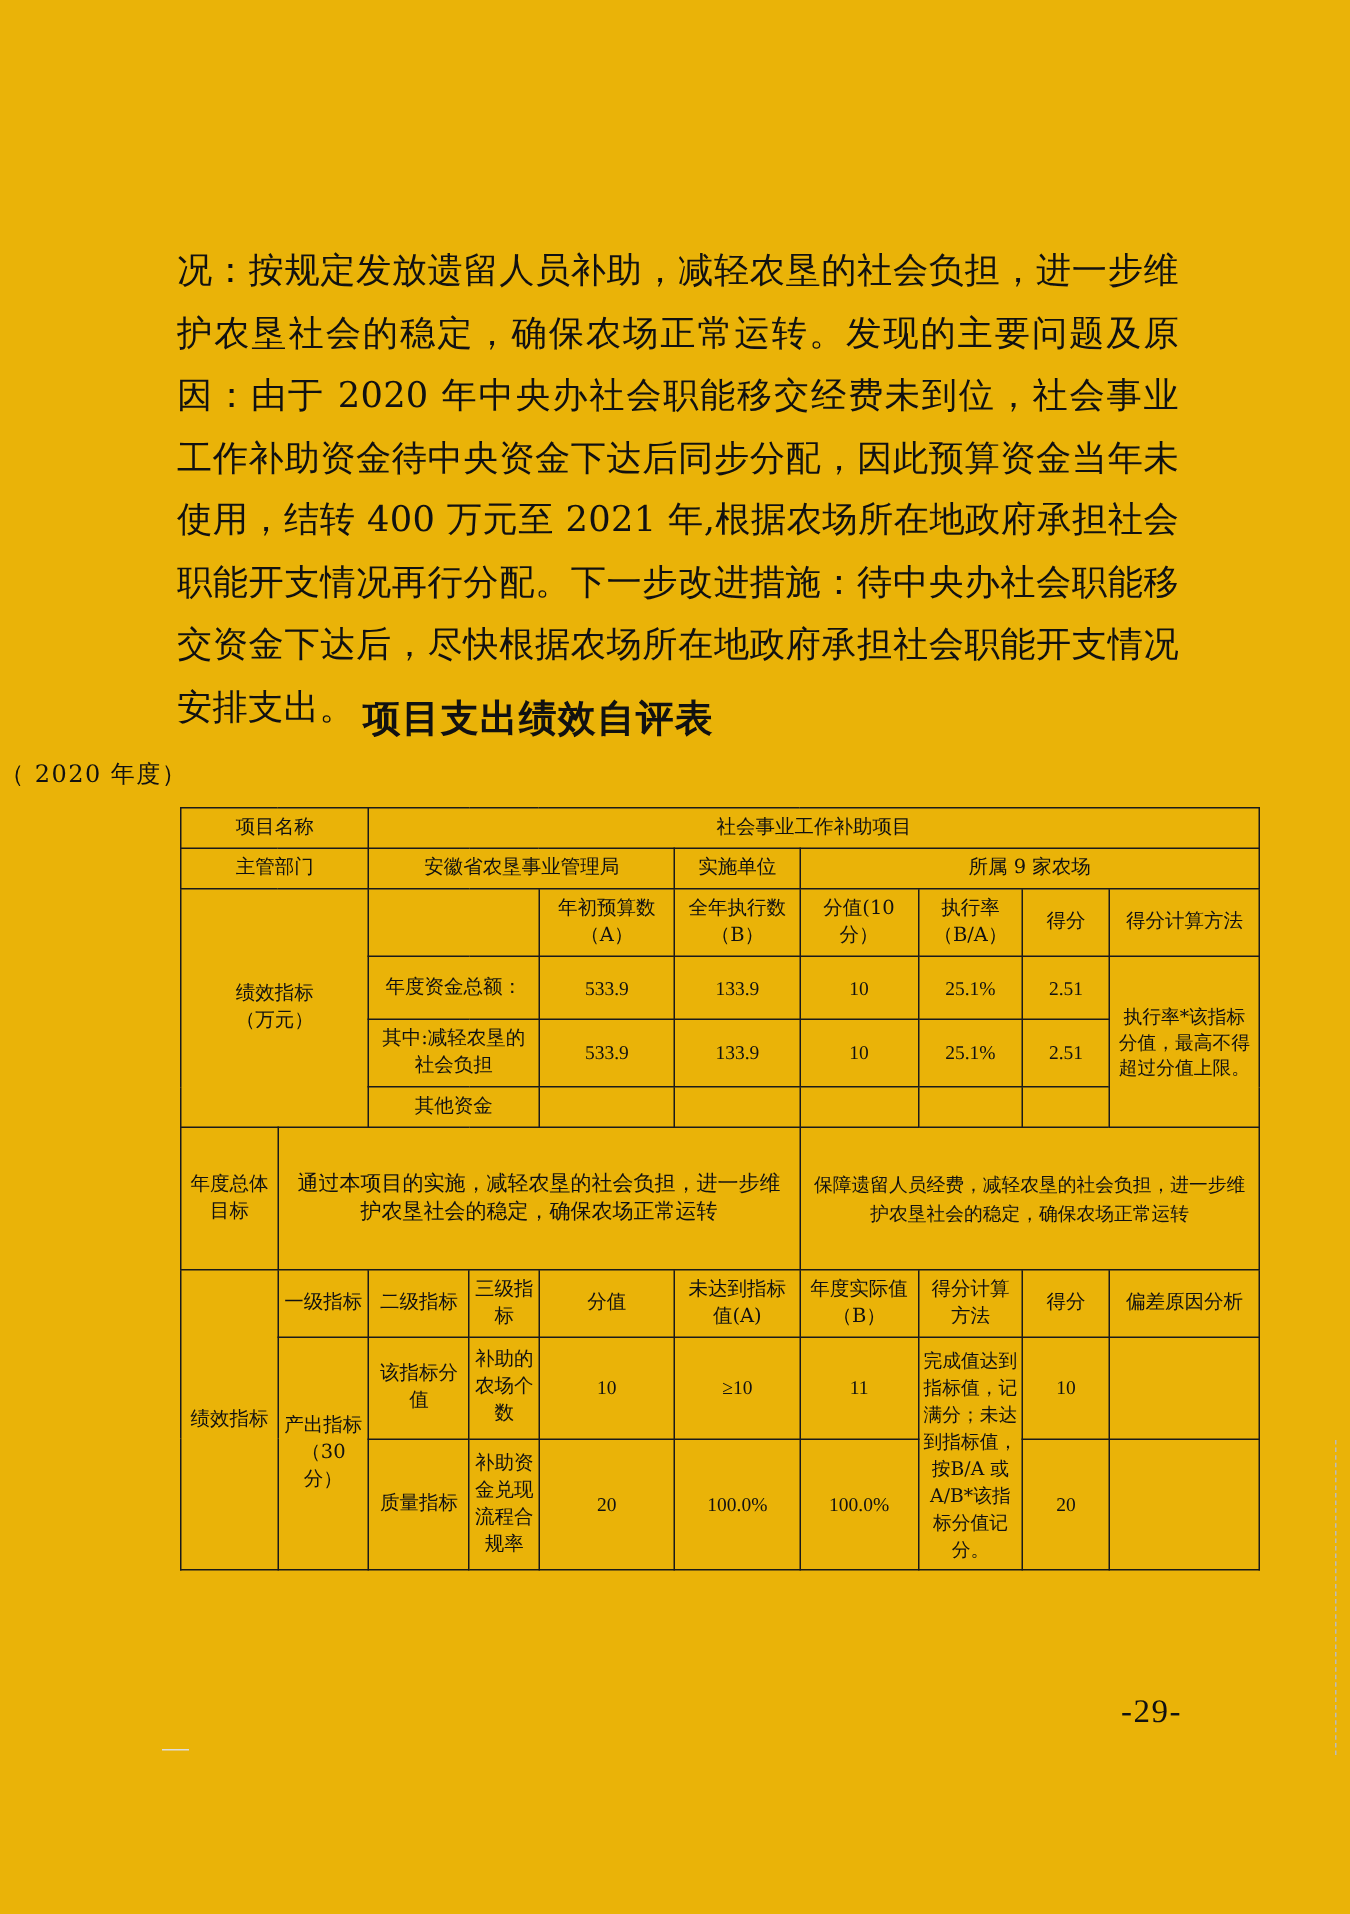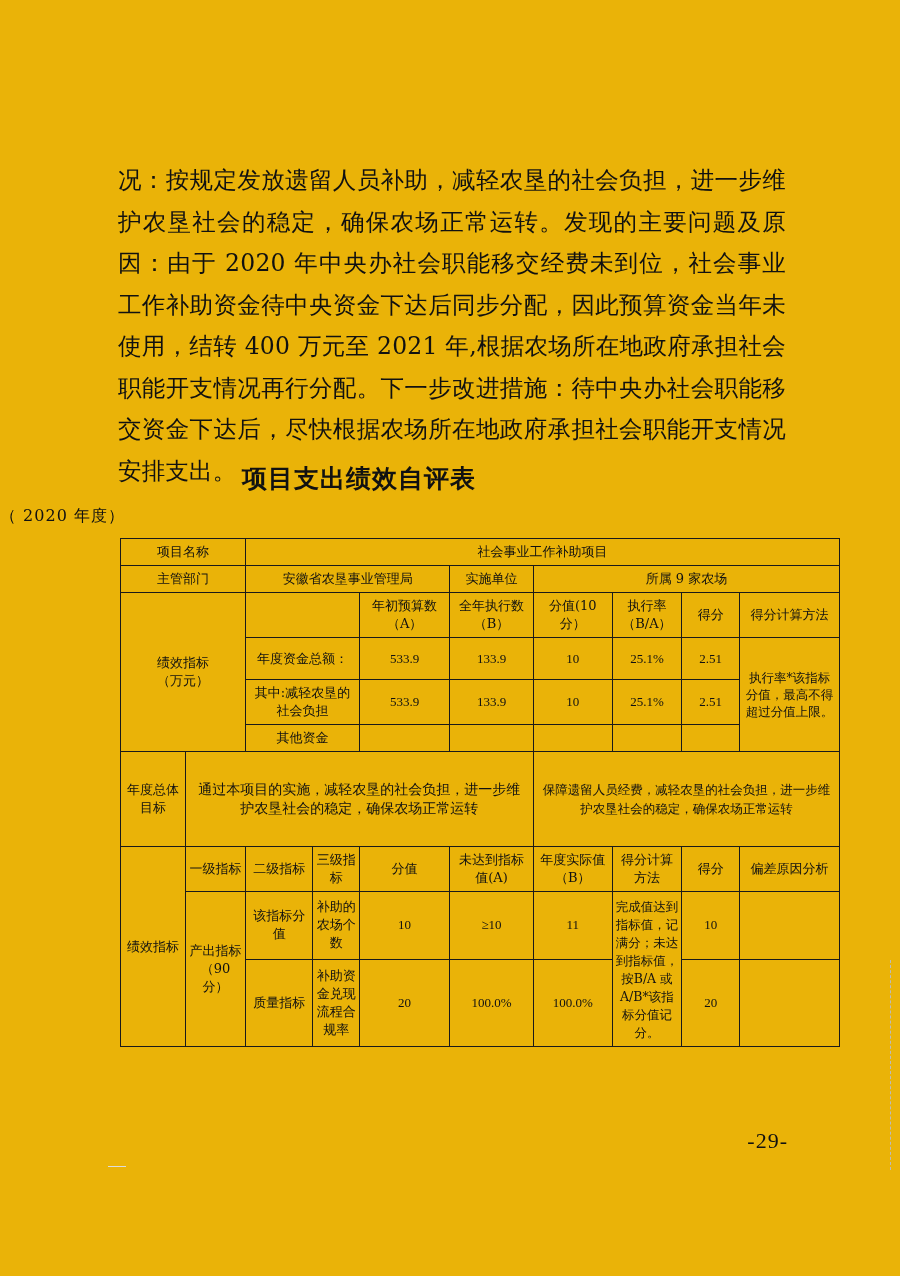--- a/index.html
+++ b/index.html
@@ -198,21 +198,21 @@
       <td>三级指标</td>
       <td>分值</td>
       <td>未达到指标值(A)</td>
       <td>年度实际值（B）</td>
       <td>得分计算方法</td>
       <td>得分</td>
       <td>偏差原因分析</td>
     </tr>
 
     <tr>
-      <td rowspan="2" style="height:72px">产出指标（90 分）</td>
+      <td rowspan="2" style="height:72px">产出指标（30 分）</td>
       <td>该指标分值</td>
       <td>补助的农场个数</td>
       <td class="num">10</td>
       <td class="num">≥10</td>
       <td class="num">11</td>
       <td rowspan="2" class="lefty" style="font-size:12.5px;line-height:18px;vertical-align:top;padding-top:6px">完成值达到指标值，记满分；未达到指标值，按B/A 或 A/B*该指标分值记分。</td>
       <td class="num">10</td>
       <td></td>
     </tr>
 

